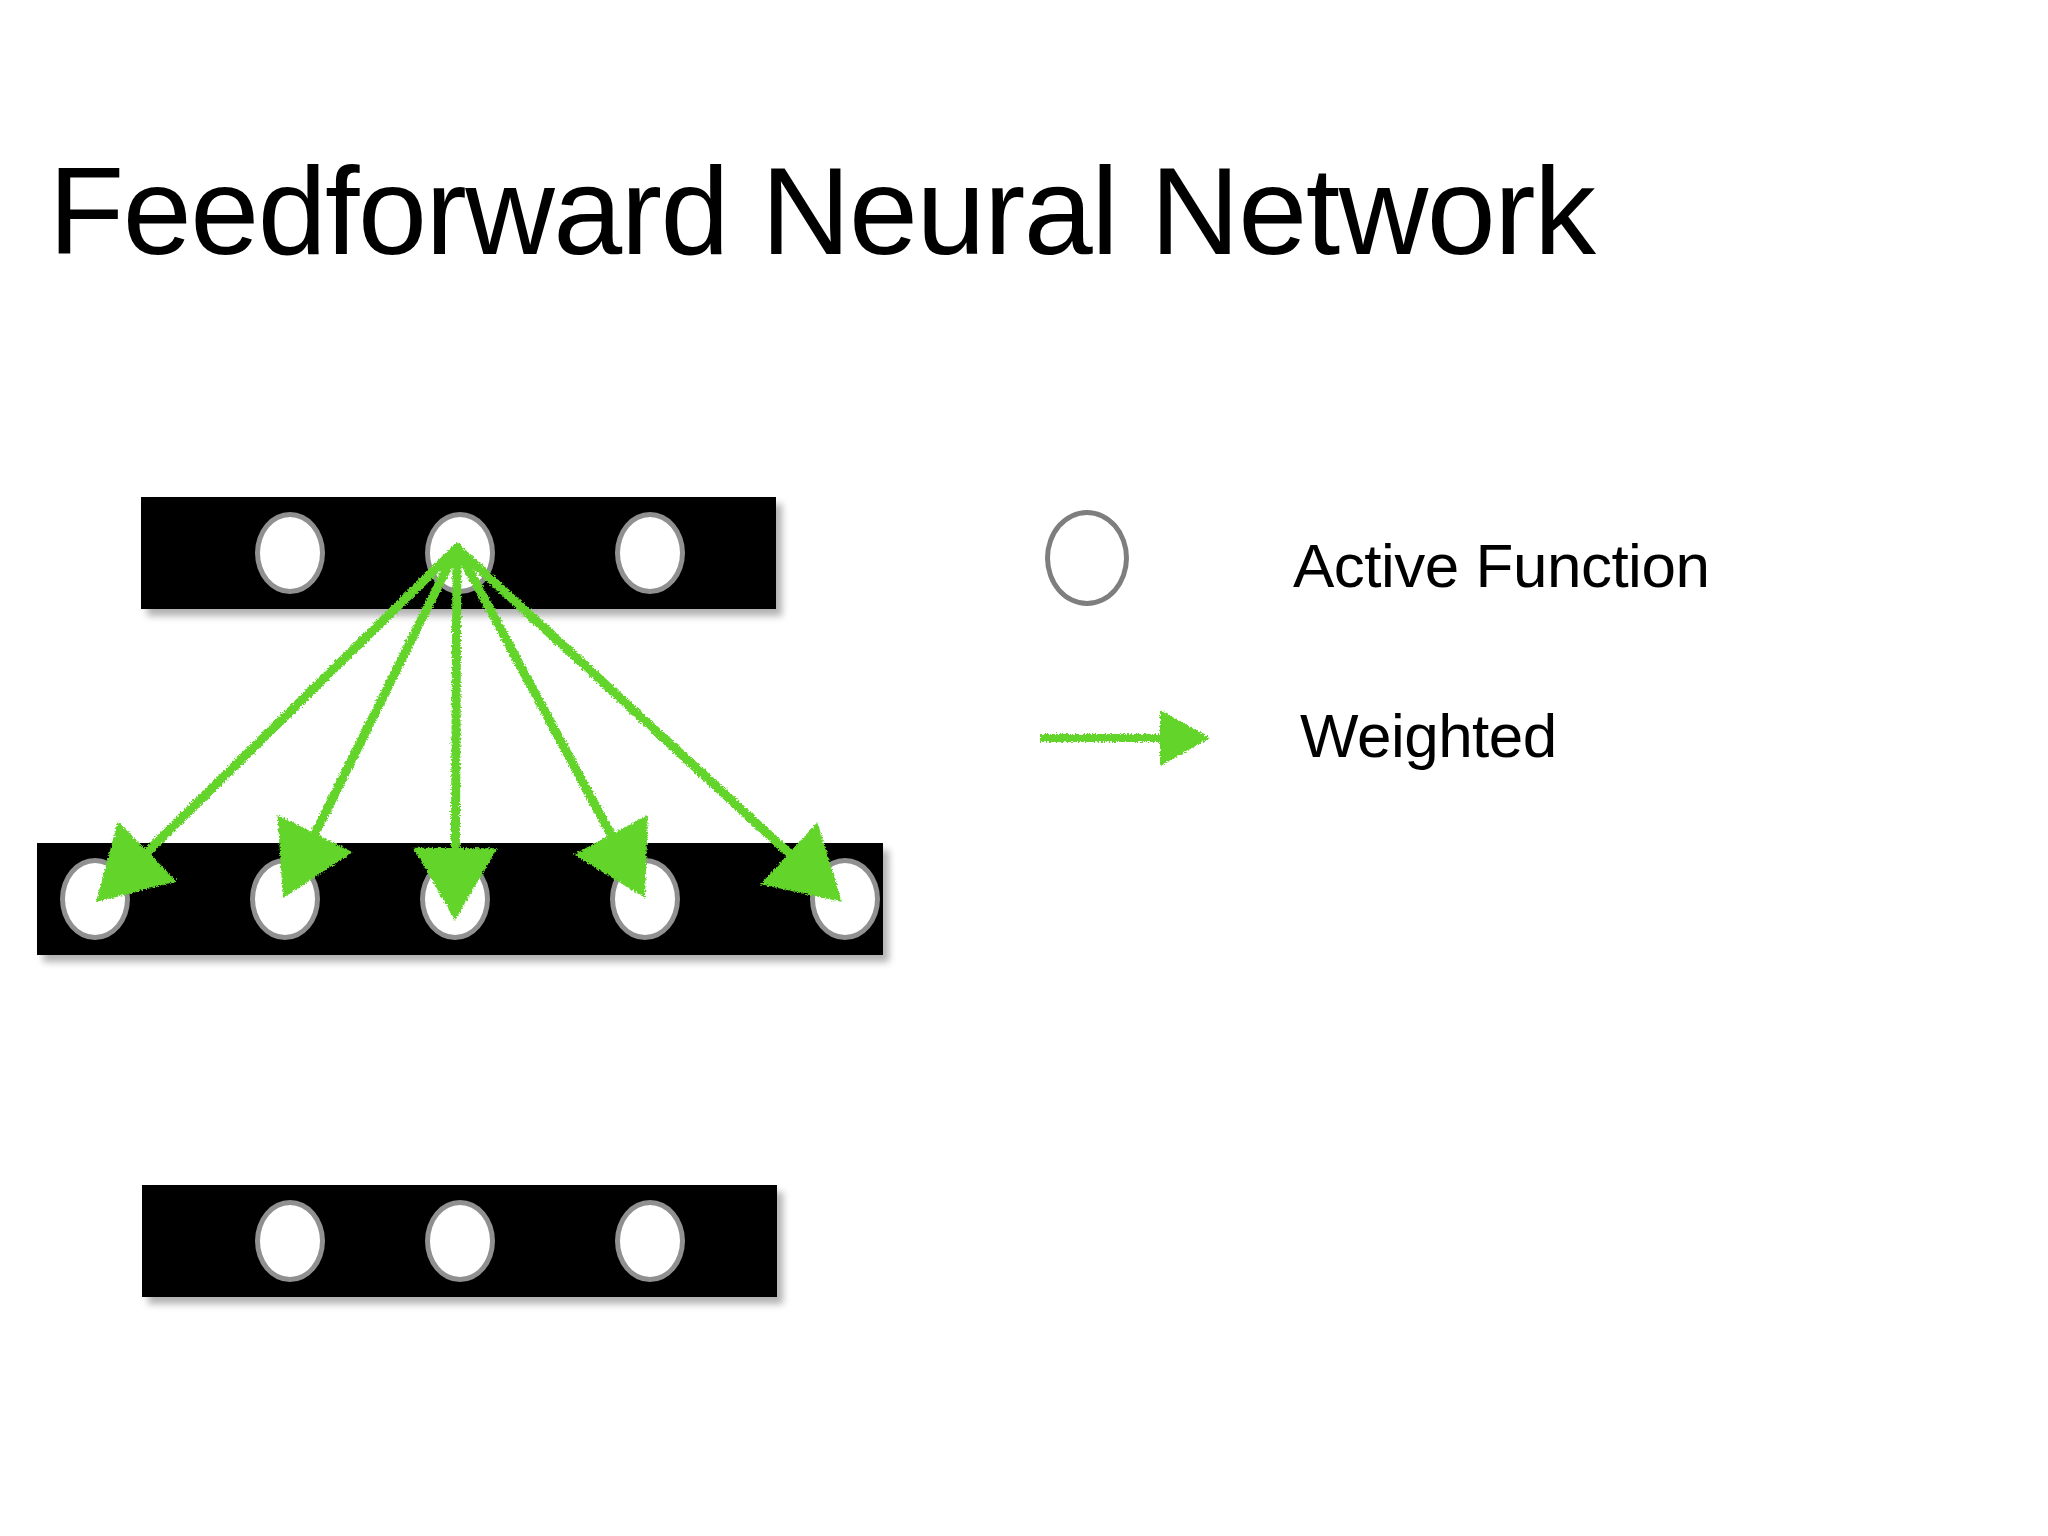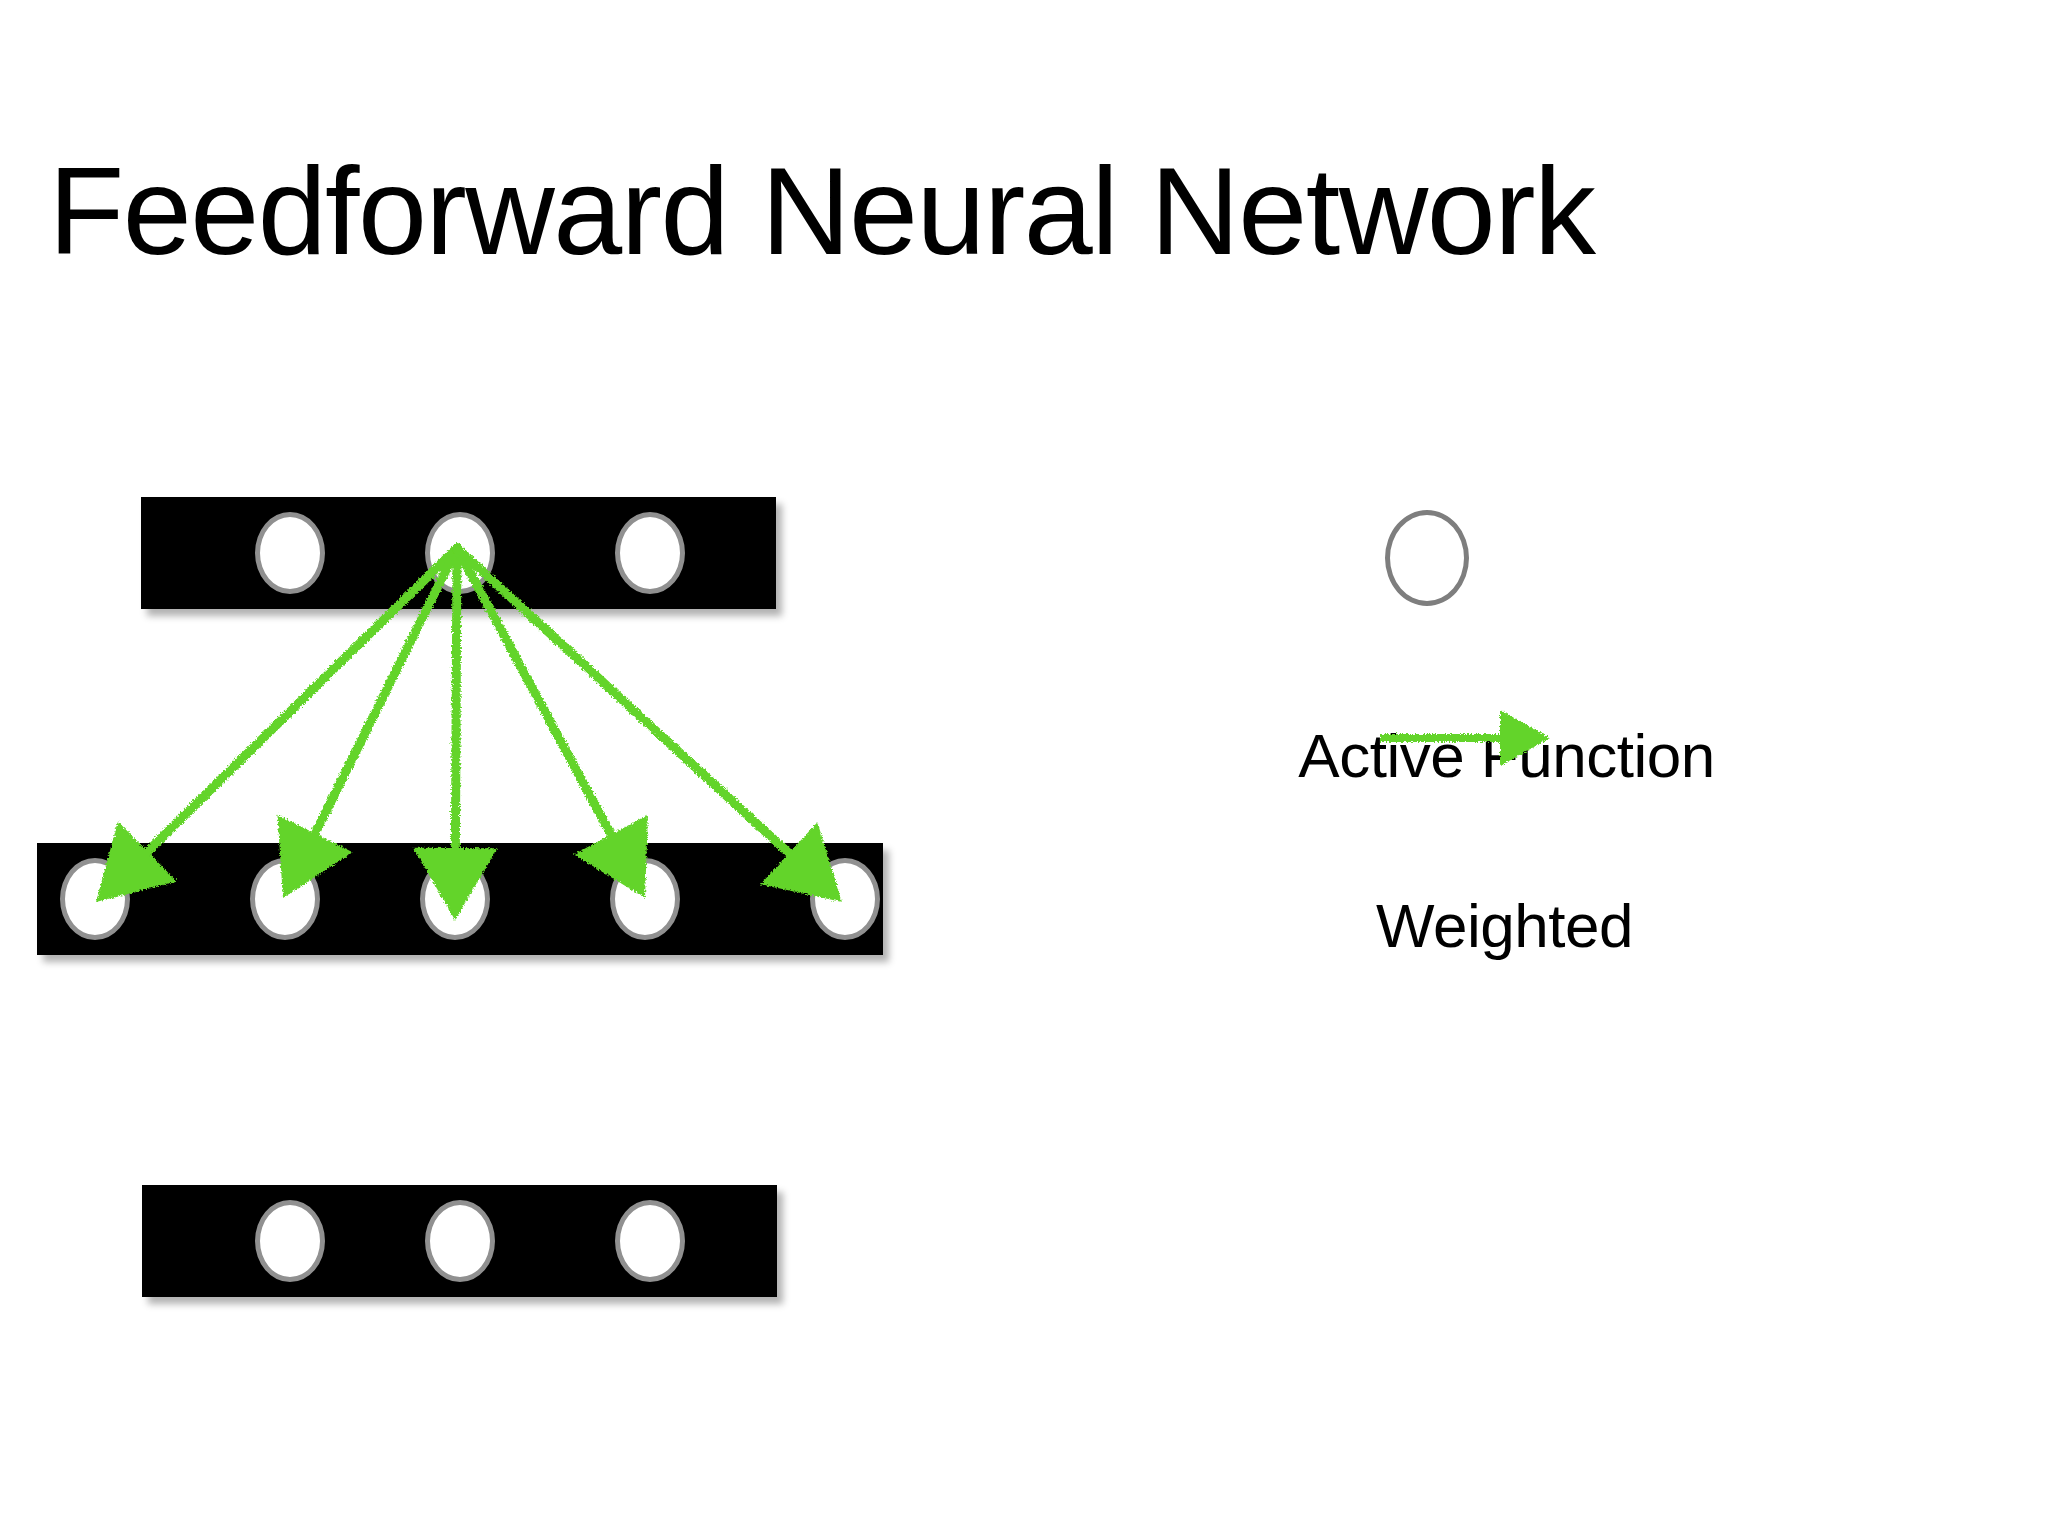--- a/index.html
+++ b/index.html
@@ -71,21 +71,20 @@
     width: 900px;
     height: 320px;
   }
   .legend-row {
     position: absolute;
     left: 0;
     width: 900px;
     height: 130px;
     display: flex;
     align-items: center;
-    flex-direction: column;
   }
   #legend-row-active { top: 0px; }
   #legend-row-weighted { top: 170px; }
 
   .legend-glyph {
     position: relative;
     width: 220px;
     height: 130px;
     flex: 0 0 220px;
   }
@@ -102,21 +101,21 @@
   }
   .legend-label {
     font-family: "Liberation Sans", sans-serif;
     font-size: 62px;
     font-weight: 400;
     color: #000000;
     white-space: nowrap;
     letter-spacing: -0.5px;
   }
   #legend-label-active { margin-left: 33px; }
-  #legend-label-weighted { margin-left: 29px; }
+  #legend-label-weighted { margin-left: 40px; }
 </style>
 </head>
 <body style="background: rgb(255, 255, 255);">
 
 <div id="slide" style="background: rgb(255, 255, 255);">
 
   <div id="slide-title">Feedforward Neural Network</div>
 
   <div id="layer-output" class="layer-bar" style="left: 141px; top: 497px; width: 635px; height: 112px; background: rgb(0, 0, 0);"></div>
   <div id="layer-hidden" class="layer-bar" style="left: 37px; top: 843px; width: 846px; height: 112px; background: rgb(0, 0, 0);"></div>

